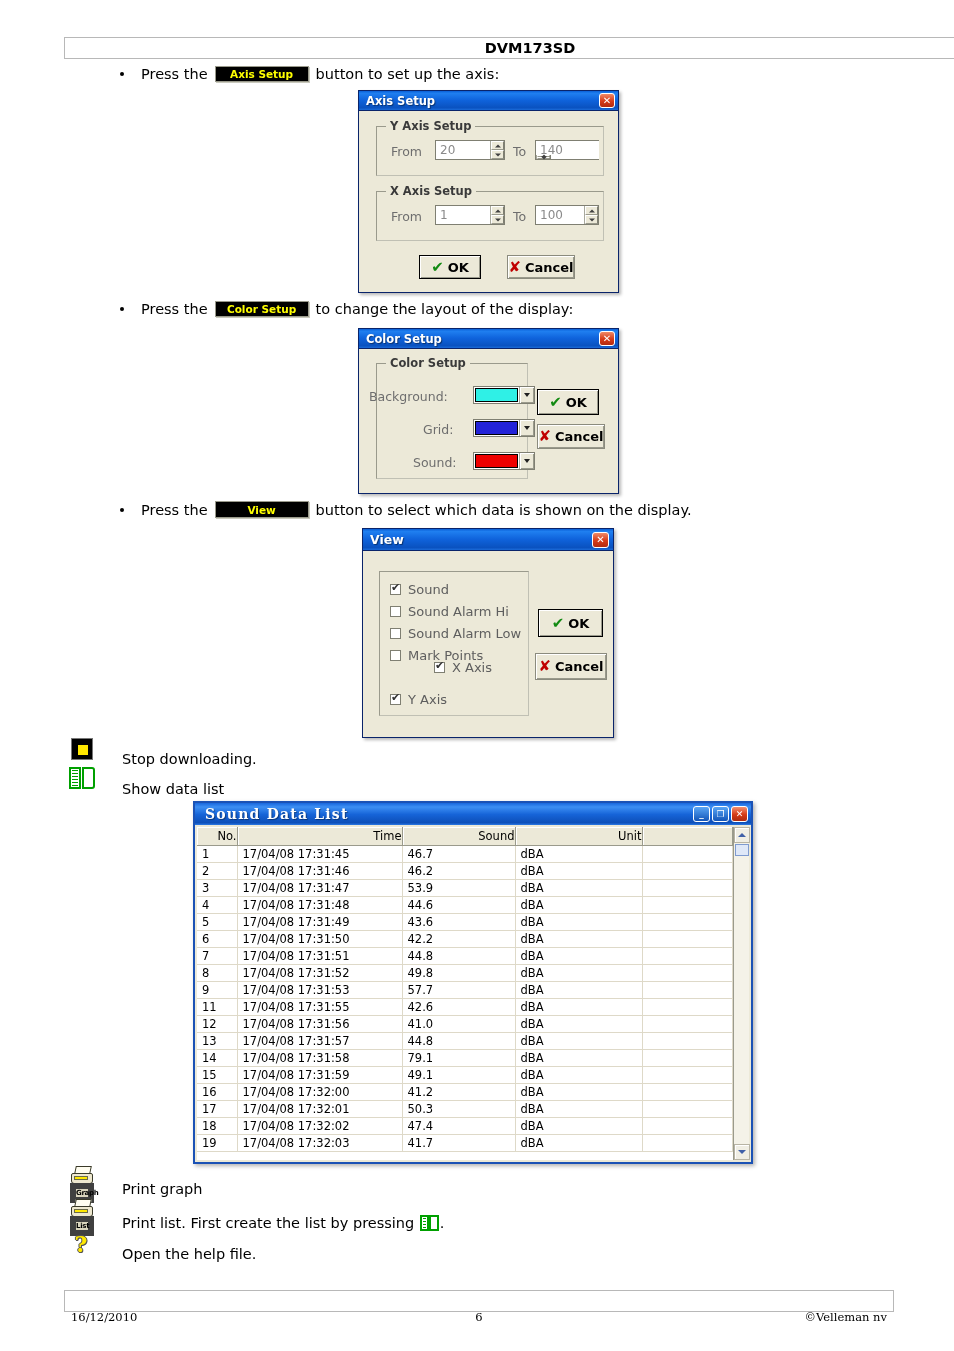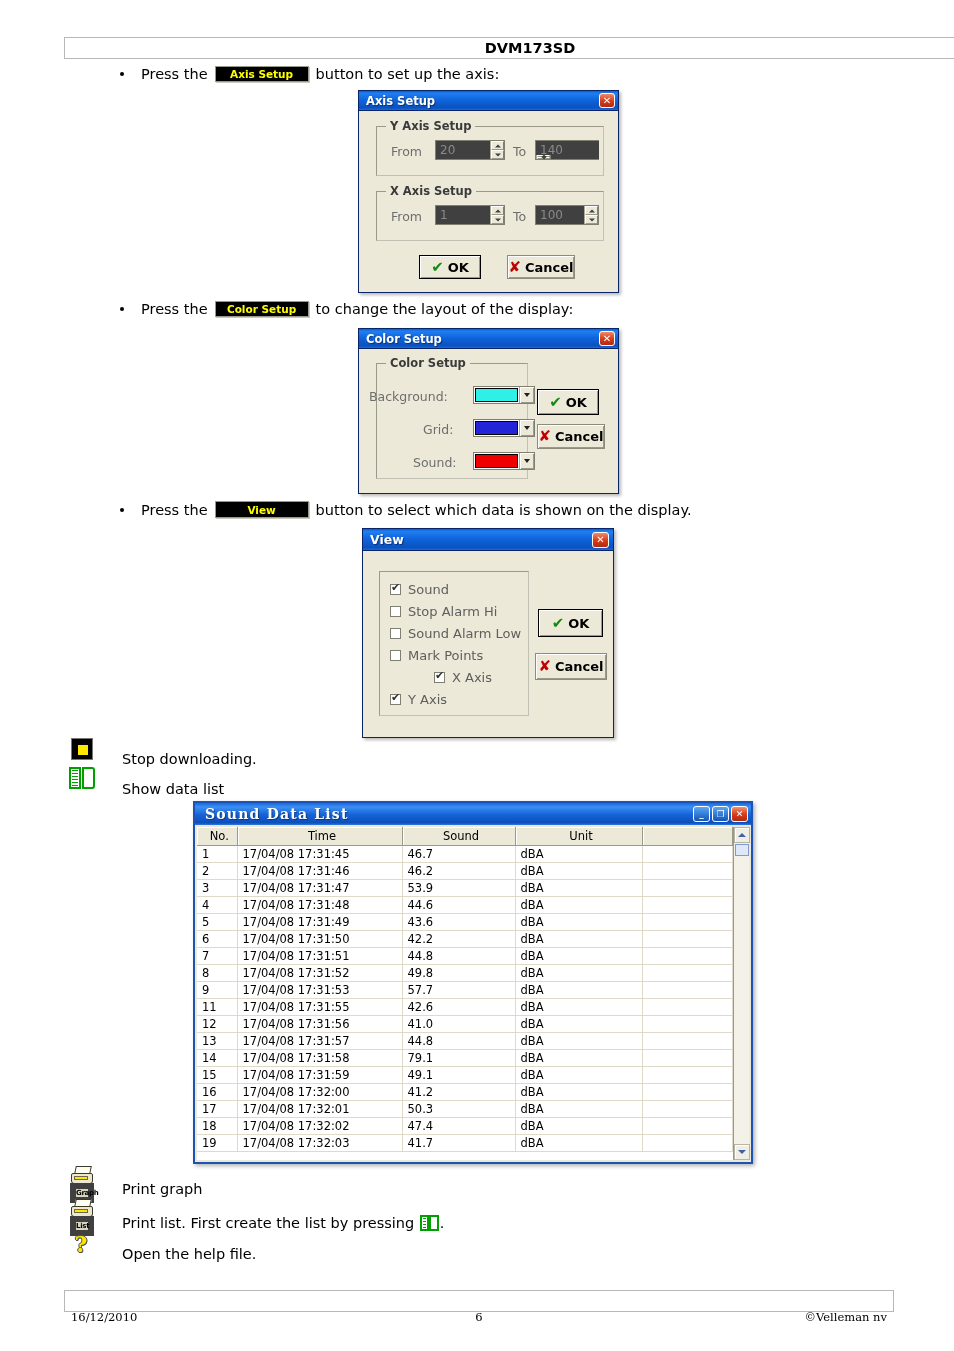--- a/index.html
+++ b/index.html
@@ -106,21 +106,21 @@
     background:#ece9d8; font-size:11.5px; font-weight:bold; color:#3a3a3a;
     font-family:"DejaVu Sans", sans-serif; white-space:nowrap;
   }
 
   .lbl {
     position:absolute; font-size:12.5px; color:#6e6e6e;
     font-family:"DejaVu Sans", sans-serif; white-space:nowrap;
   }
 
   
-  .spin { position:absolute; height:20px; background:#404040;
+  .spin { position:absolute; height:20px; background:#ffffff;
     border:1px solid #7f7f72; border-right:none; display:flex; }
   .spin .val {
     flex:1; font-size:12px; color:#8a8a8a; padding-left:4px; line-height:18px;
     font-family:"DejaVu Sans", sans-serif; overflow:hidden;
   }
   .spin .arrows {
     width:15px; border-left:1px solid #a8a89c; border-right:1px solid #7f7f72;
     display:flex; flex-direction:column;
   }
   .spin .arrows i {
@@ -200,21 +200,21 @@
     font-family:"DejaVu Sans", sans-serif;
   }
   #datalist .dl-btns .b.min,#datalist .dl-btns .b.max{background:linear-gradient(to bottom,#5aa6f5,#1355b8);}
   #datalist .dl-btns .b.close{background:linear-gradient(to bottom,#f49070,#d53a15 55%,#ad2a0e);}
 
   .grid-wrap { position:absolute; left:2px; top:24px; right:2px; bottom:2px; background:#fff; display:flex; }
   .grid-main { flex:1; overflow:hidden; position:relative; }
   table.dl { border-collapse:collapse; width:100%; table-layout:fixed; }
   table.dl th {
     background:#ece9d8; border-right:1px solid #9a9a8c; border-bottom:1px solid #9a9a8c;
-    font-weight:normal; font-size:11.5px; text-align:center; padding:2px 0 2px 5px;
+    font-weight:normal; font-size:11.5px; text-align:right; padding:2px 0 2px 5px;
     color:#000; font-family:"DejaVu Sans", sans-serif; height:14px;
     box-shadow: inset 1px 1px 0 #ffffff;
   }
   table.dl td {
     border-right:1px solid #ded9c8; border-bottom:1px solid #ded9c8;
     font-size:11.5px; padding:1px 0 1px 5px; color:#000; height:14px;
     font-family:"DejaVu Sans", sans-serif; white-space:nowrap; overflow:hidden;
   }
   .col-no{width:40px;} .col-time{width:165px;} .col-sound{width:113px;} .col-unit{width:127px;} .col-blank{width:auto;}
 
@@ -408,31 +408,31 @@
     <span class="titlebtn close" style="right:4px; top:3px; width:17px;height:16px;">✕</span>
   </div>
 
   <div class="groupbox" style="left:16px; top:42px; width:150px; height:145px;">
     <div class="cbrow" style="left:10px; top:10px;">
       <span class="cbbox checked"></span>
       <span class="cbtext">Sound</span>
     </div>
     <div class="cbrow" style="left:10px; top:32px;">
       <span class="cbbox"></span>
-      <span class="cbtext">Stop Alarm Hi</span>
+      <span class="cbtext">Sound Alarm Hi</span>
     </div>
     <div class="cbrow" style="left:10px; top:54px;">
       <span class="cbbox"></span>
       <span class="cbtext">Sound Alarm Low</span>
     </div>
     <div class="cbrow" style="left:10px; top:76px;">
       <span class="cbbox"></span>
       <span class="cbtext">Mark Points</span>
     </div>
-    <div class="cbrow" style="left:10px; top:98px;padding-left:44px;">
+    <div class="cbrow" style="left:10px; top:88px;padding-left:44px;">
       <span class="cbbox checked"></span>
       <span class="cbtext">X Axis</span>
     </div>
     <div class="cbrow" style="left:10px; top:120px;">
       <span class="cbbox checked"></span>
       <span class="cbtext">Y Axis</span>
     </div>
   </div>
 
   <div class="pushbtn" style="left:175px; top:80px; width:65px; height:28px;">

